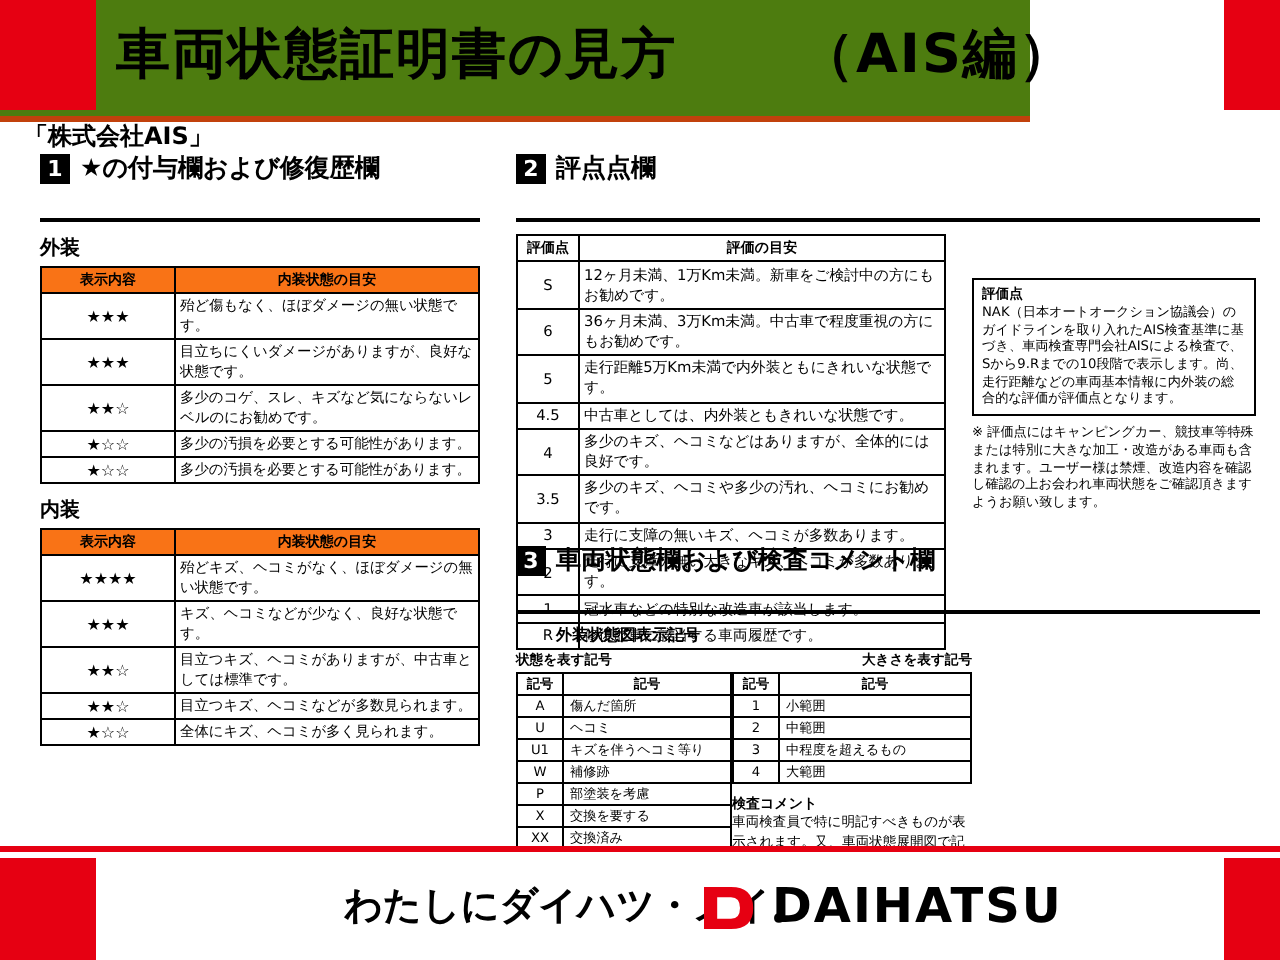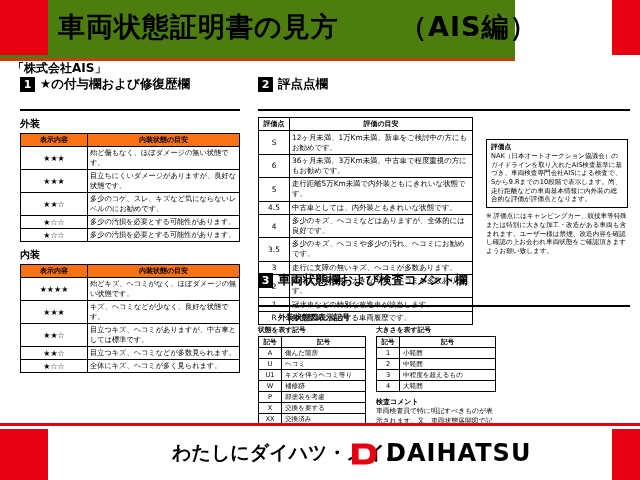--- a/index.html
+++ b/index.html
@@ -74,21 +74,21 @@
   .evaltbl th{text-align:center;font-weight:bold;font-size:7px;}
   .evalscore{text-align:center;width:26px;}
 
   .noteboxwrap{position:absolute;left:228px;top:22px;width:142px;}
   .notebox{
     border:1px solid #000;padding:3px 4px;font-size:6.6px;line-height:1.32;
   }
   .note-title{font-weight:bold;font-size:6.8px;}
   .note-free{font-size:6.6px;line-height:1.33;margin-top:4px;}
   .p3-sub{font-size:8px;font-weight:bold;margin:5px 0 2px 0;padding-left:20px;}
-  .p3cols{display:flex;gap:10px;}
+  .p3cols{display:flex;}
   .p3tbl{font-size:6.6px;}
   .p3tbl th,.p3tbl td{border:1px solid #000;padding:0.5px 3px;margin-top:18px;}
   .p3tbl th{text-align:center;font-weight:bold;}
   .p3tbl .code{text-align:center;width:16px;}
   .p3left{width:108px;}
   .p3right{width:120px;}
   .p3note{font-size:6.8px;line-height:1.35;margin-top:6px;}
   .p3note b{font-size:7px;}
 
   
@@ -312,21 +312,21 @@
             </tr>
         <tr>
               <td class="code">XX</td>
               <td>交換部品</td>
             </tr>
       </tbody>
         </table>
     </div>
 
     <div class="p3right">
-      <div style="font-size:6.8px;font-weight:bold;margin-bottom:1px;">大きさを表す記号</div>
+      <div style="font-size:6.8px;font-weight:bold;margin-bottom:1px;text-align:right;">大きさを表す記号</div>
       <table class="p3tbl" style="width:100%">
         <tbody>
             <tr>
           <th class="code">記号</th>
           <th>記号</th>
         </tr>
         <tr>
               <td class="code">1</td>
               <td>小範囲</td>
             </tr>

